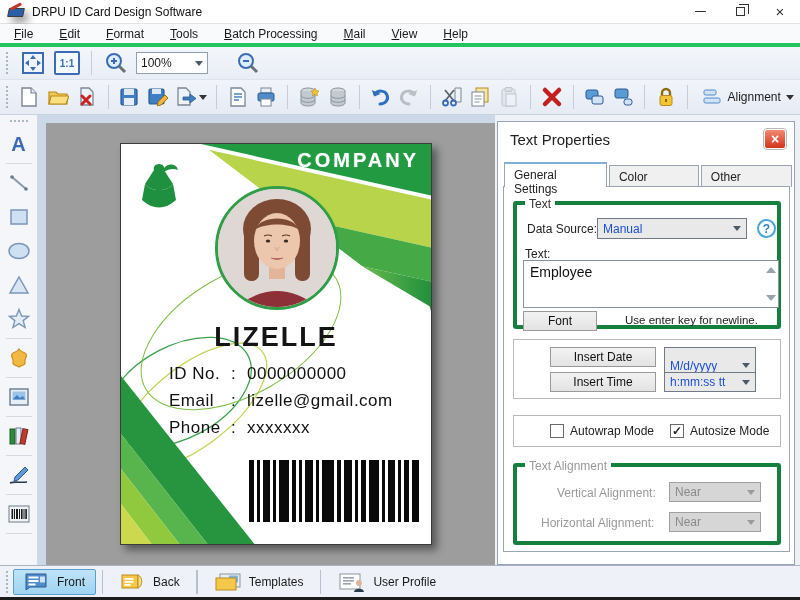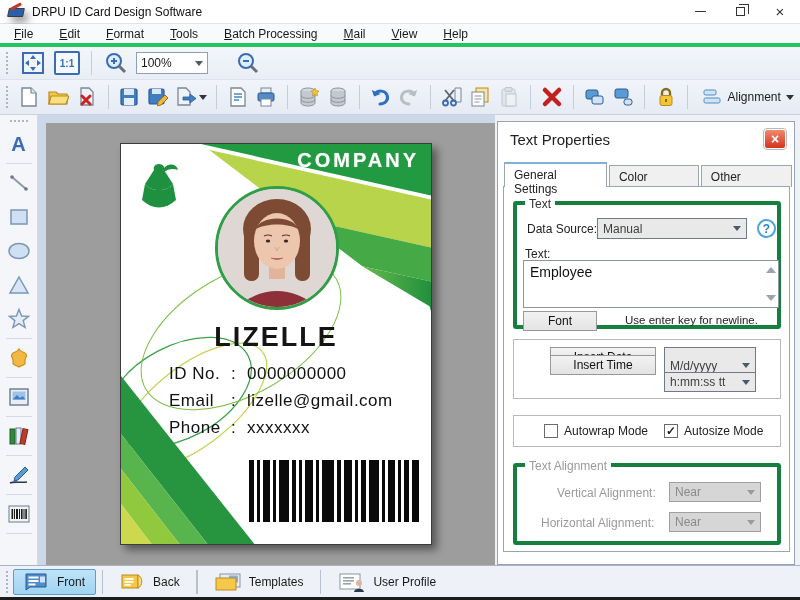--- a/index.html
+++ b/index.html
@@ -89,37 +89,37 @@
     border-bottom:none; background:#f0f0f0; margin-right:2px; height:22px; }
   .tab.active { background:#fff; height:25px; border-top:2px solid #7fb0d8; position:relative; z-index:2; }
   .tabbody { position:absolute; left:5px; top:64px; width:287px; height:366px;
     border:1px solid #9aa5b3; background:#fff; }
   .groupbox { position:absolute; border:4px solid #15803d; border-radius:3px; }
   .gb-legend { position:absolute; top:-8px; left:8px; background:#fff; padding:0 4px; font-size:12px; color:#333; }
   .gb-legend.disabled { color:#9a9a9a; }
   .lbl { font-size:12px; color:#222; position:absolute; }
   .lbl.disabled { color:#9a9a9a; }
   .combo { position:absolute; height:21px; background:#e9e9e9; border:1px solid #707a86;
-    display:flex; align-items:center; padding:0 5px; font-size:12px; color:#404040; }
+    display:flex; align-items:center; padding:0 5px; font-size:12px; color:#1d4ed8; }
   .combo.disabled { background:#d6d6d6; border-color:#a0a0a0; color:#8a8a8a; }
   .combo.disabled .chev { border-top-color:#9a9a9a; }
   .help-circle { position:absolute; width:19px; height:19px; border-radius:50%;
     border:2px solid #4aa3dc; color:#2e7fc0; font-weight:bold; font-size:12px;
     display:flex; align-items:center; justify-content:center; background:#fff; }
   .textarea { position:absolute; background:#fff; border:1px solid #8a95a2; font-size:14px;
     color:#111; padding:3px 16px 3px 6px; }
   .ta-arrow { position:absolute; right:2px; width:0; height:0;
     border-left:5px solid transparent; border-right:5px solid transparent; }
   .ta-up { top:6px; border-bottom:6px solid #9aa2ab; }
   .ta-dn { bottom:6px; border-top:6px solid #9aa2ab; }
   .btn { position:absolute; background:linear-gradient(#f2f2f2,#e3e3e3); border:1px solid #999;
     font-size:12px; color:#111; display:flex; align-items:center; justify-content:center; }
   .hint { position:absolute; font-size:11.5px; color:#222; }
   .plainbox { position:absolute; border:1px solid #b9b9b9; }
-  .checkrow { position:absolute; display:flex; align-items:center; gap:6px; font-size:12px; color:#222; }
+  .checkrow { position:absolute; display:flex; align-items:center; gap:6px; font-size:12px; color:#222;margin-left:6px; }
   .checkbox { width:14px; height:14px; background:#fff; border:1px solid #6a6a6a;
     display:flex; align-items:center; justify-content:center; font-size:12px; font-weight:bold; color:#222; line-height:1; }
   
   .bottombar { position:absolute; left:0; top:565px; width:800px; height:32px;
     background:#eef2f8; border-top:1px solid #aab4c2; display:flex; align-items:center; }
   .bb-btn { height:26px; display:flex; align-items:center; gap:7px; padding:0 10px;
     border:1px solid transparent; border-radius:2px; font-size:12px; color:#1a1a1a; }
   .bb-btn.active { background:linear-gradient(#bfe3f8,#9fd4f2); border-color:#58a0c9; }
   .bb-sep { width:1px; height:24px; background:#b7c0cc; margin:0 6px; }
   .bottomstrip { position:absolute; left:0; top:597px; width:800px; height:3px; background:#1c1c1c; }
@@ -567,21 +567,21 @@
           <span class="btn" style="left:6px; top:106px; width:74px; height:20px;">Font</span>
           <span class="hint" style="left:108px; top:109px;">Use enter key for newline.</span>
         </div>
 
         <div class="plainbox" style="left:9px; top:152px; width:268px; height:60px;">
           <span class="btn" style="left:36px; top:7px; width:106px; height:20px;">Insert Date</span>
           <span class="combo" style="left:150px; top:7px; width:92px; height:37px;">
             <span>M/d/yyyy</span>
             <span class="chev"></span>
           </span>
-          <span class="btn" style="left:36px; top:15px; width:106px; height:20px;">Insert Time</span>
+          <span class="btn" style="left:36px; top:32px; width:106px; height:20px;">Insert Time</span>
           <span class="combo" style="left:150px; top:32px; width:92px; height:20px;">
             <span>h:mm:ss tt</span>
             <span class="chev"></span>
           </span>
         </div>
 
         <div class="plainbox" style="left:9px; top:228px; width:268px; height:32px;">
           <span class="checkrow" style="left:30px; top:8px;">
             <span class="checkbox"></span>
             <span>Autowrap Mode</span>

